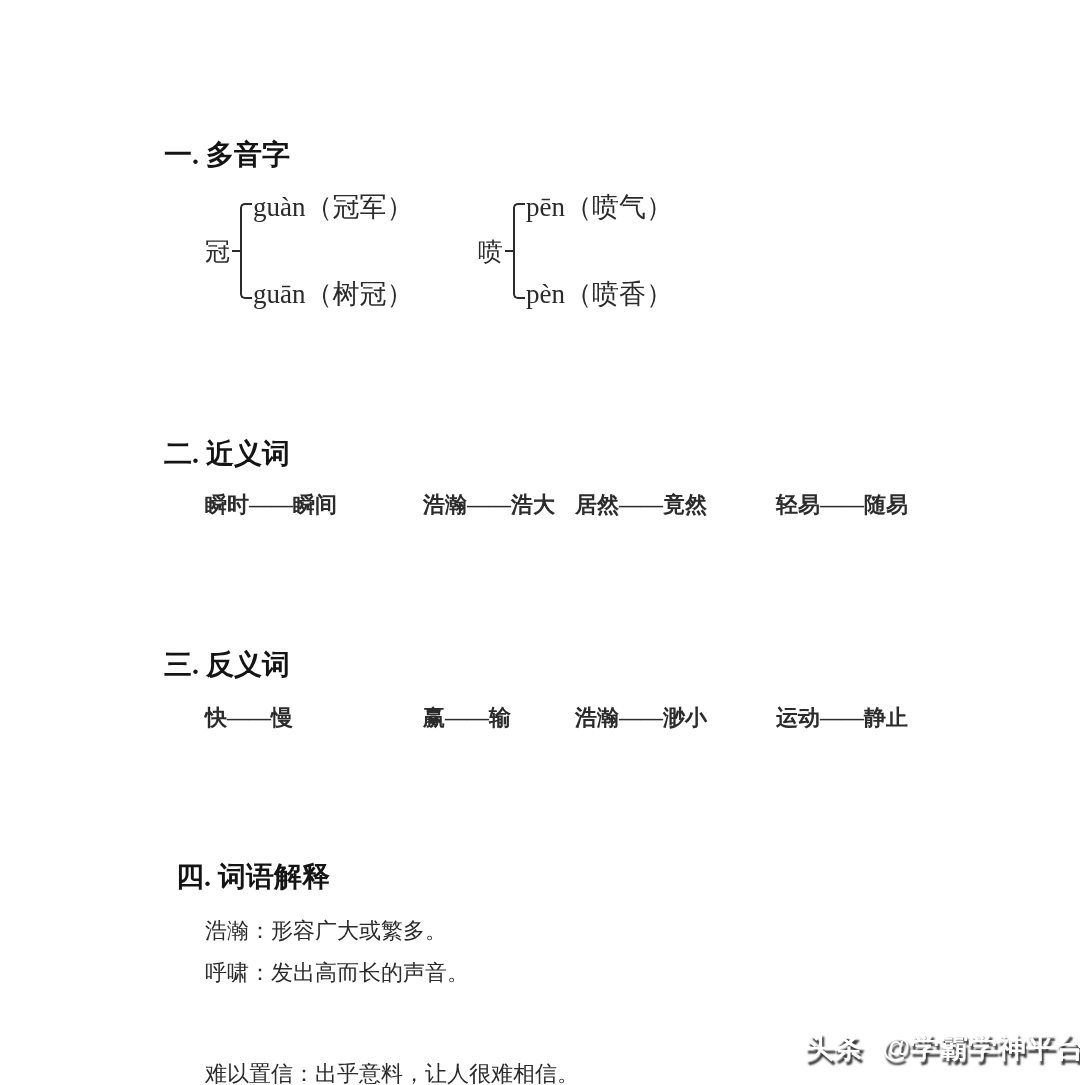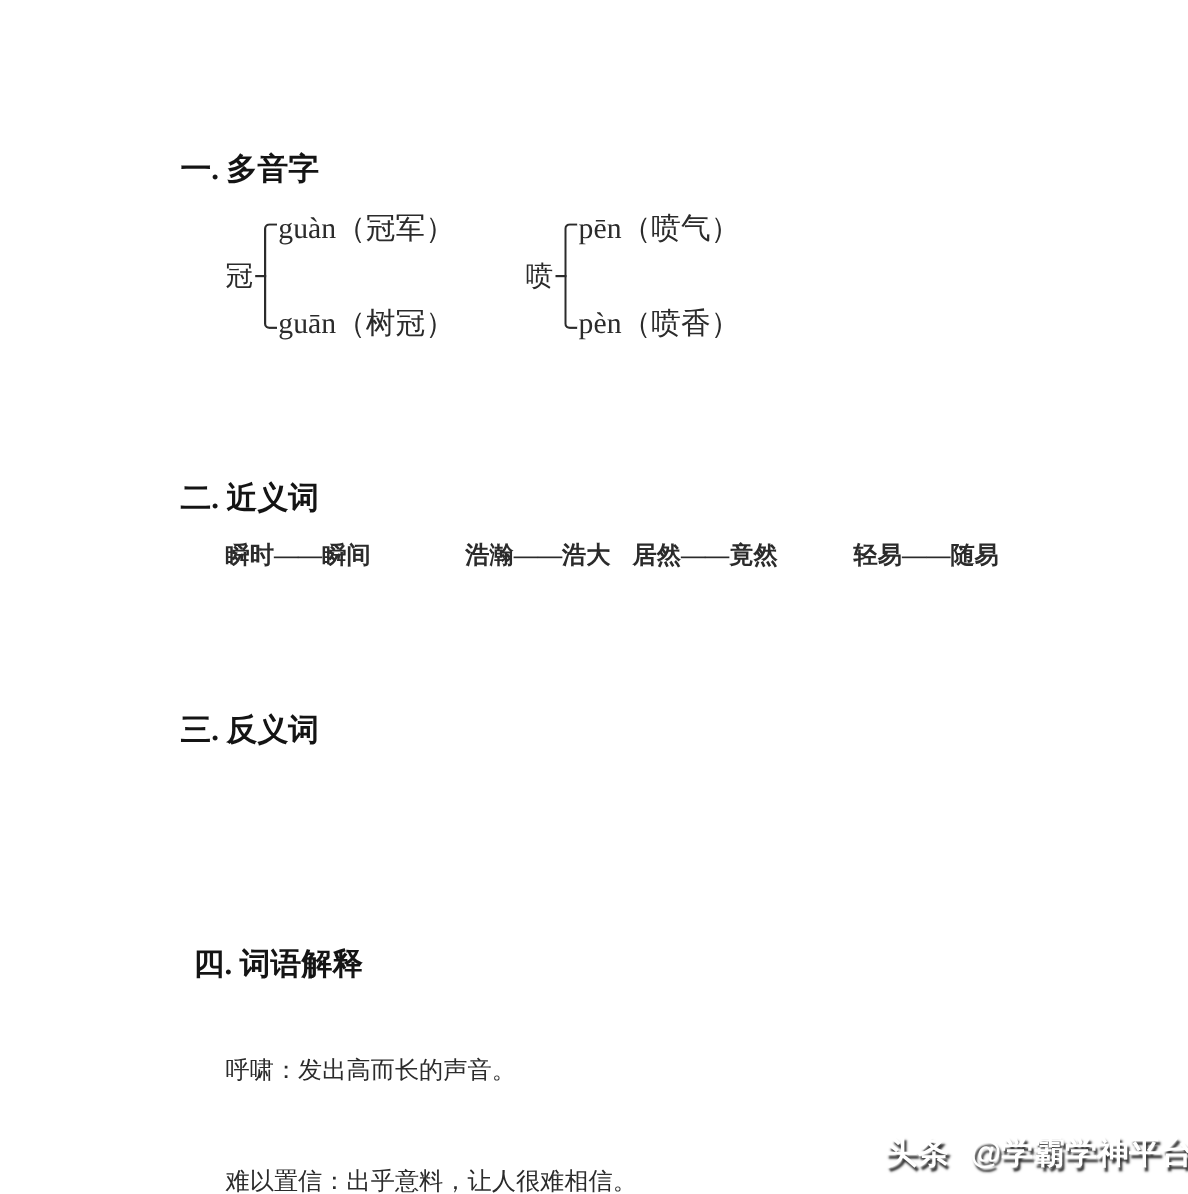--- a/index.html
+++ b/index.html
@@ -124,22 +124,29 @@
 
   <h2 class="heading" id="h2">二. 近义词</h2>
   <div class="pair-row" id="syn-row">
     <span class="pair">瞬时——瞬间</span>
     <span class="pair">浩瀚——浩大</span>
     <span class="pair">居然——竟然</span>
     <span class="pair">轻易——随易</span>
   </div>
 
   <h2 class="heading" id="h3">三. 反义词</h2>
+  <div class="pair-row" id="ant-row">
+    <span class="pair">快——慢</span>
+    <span class="pair">赢——输</span>
+    <span class="pair">浩瀚——渺小</span>
+    <span class="pair">运动——静止</span>
+  </div>
 
   <h2 class="heading" id="h4">四. 词语解释</h2>
+  <div class="def-line" id="def-0">浩瀚：形容广大或繁多。</div>
   <div class="def-line" id="def-1">呼啸：发出高而长的声音。</div>
   <div class="def-line" id="def-2">难以置信：出乎意料，让人很难相信。</div>
 
   <div class="watermark">
     <span class="wm-platform">头条</span>
     <span class="wm-handle">@学霸学神平台</span>
   </div>
 
 </div>
 

